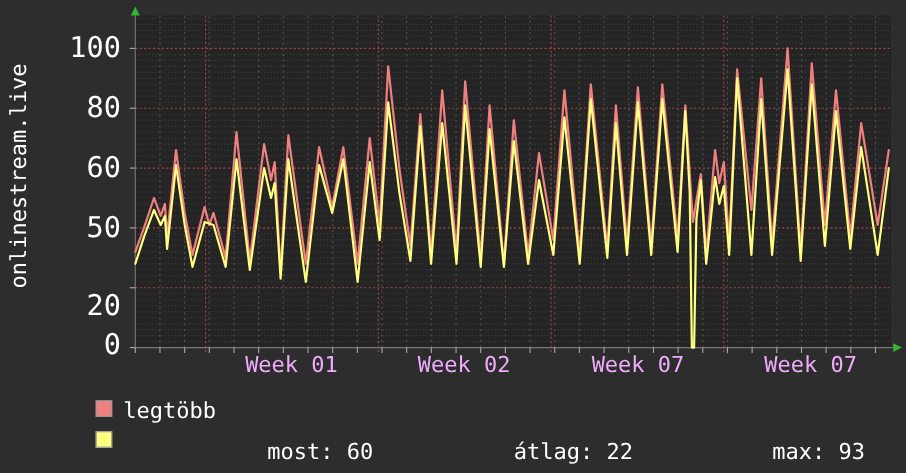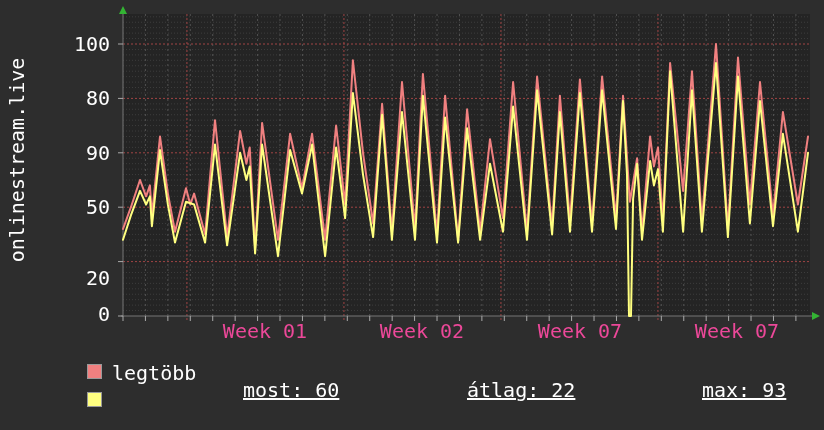--- a/index.html
+++ b/index.html
@@ -9,35 +9,35 @@
     font-family:"DejaVu Sans Mono","Liberation Mono",monospace;
   }
   svg{position:absolute;left:0;top:0;}
   .vtitle{
     position:absolute;left:17px;top:160px;
     transform:translate(-50%,-50%) rotate(-90deg);
     white-space:nowrap;font-size:20px;letter-spacing:0px;color:#ffffff;
   }
   .ylab{
     position:absolute;left:34px;width:76px;text-align:right;
-    font-size:20px;line-height:24px;color:#ffffff;
+    font-size:26px;line-height:24px;color:#ffffff;
   }
   .xlab{
     position:absolute;top:319px;width:124px;text-align:center;
-    font-size:20px;line-height:24px;color:#ec4899;
+    font-size:20px;line-height:24px;color:#f0abfc;
   }
   .swatch{
     position:absolute;left:87px;width:15px;height:15px;box-sizing:border-box;
     border:1px solid #9a9a9a;
   }
   .lglabel{
     position:absolute;left:112px;font-size:20px;line-height:24px;color:#ffffff;
   }
   .stat{
-    position:absolute;top:378px;font-size:20px;line-height:24px;color:#ffffff;white-space:pre;text-decoration:underline;
+    position:absolute;top:398px;font-size:20px;line-height:24px;color:#ffffff;white-space:pre;
   }
 </style>
 </head>
 <body>
 
 <div class="stage">
   <svg id="chart" width="824" height="430">
       <rect x="123" y="14" width="687" height="302" fill="#242424"></rect>
       <line x1="123" y1="310.56" x2="810" y2="310.56" stroke="#3d3d3d" stroke-width="1" stroke-dasharray="1,2"></line>
       <line x1="123" y1="305.12" x2="810" y2="305.12" stroke="#3d3d3d" stroke-width="1" stroke-dasharray="1,2"></line>
@@ -170,21 +170,21 @@
       <polygon points="119,14 127,14 123,6" fill="#33b433"></polygon>
       <polygon points="812,312 812,320 820,316" fill="#33b433"></polygon>
       <polyline points="123.0,229.0 130.9,207.2 140.0,180.0 146.1,196.3 149.9,185.4 151.9,215.4 160.0,136.5 167.9,193.6 175.0,231.7 186.0,188.2 190.3,204.5 194.1,193.6 205.1,234.4 215.0,120.2 227.1,237.1 240.1,131.0 246.4,163.7 249.7,147.4 255.1,248.0 262.1,122.9 278.0,239.8 290.1,133.8 302.0,188.2 312.1,133.8 325.1,239.8 336.1,125.6 345.1,204.5 352.9,60.3 363.0,152.8 373.1,223.5 382.1,103.8 391.9,231.7 402.0,82.1 415.0,229.0 422.9,73.9 437.0,234.4 445.1,95.7 458.1,239.8 467.1,109.3 480.1,231.7 490.0,139.2 503.0,218.1 513.1,82.1 527.0,231.7 537.1,76.6 552.1,226.2 559.9,95.7 570.0,220.8 579.9,79.4 592.0,223.5 602.1,76.6 616.0,218.1 623.0,95.7 629.9,201.8 637.1,158.2 642.0,231.7 650.1,136.5 653.9,166.4 658.0,147.4 662.9,220.8 670.1,63.0 683.1,190.9 692.0,71.2 701.9,220.8 716.0,44.0 727.9,229.0 738.0,57.6 749.9,204.5 760.0,82.1 773.0,215.4 782.9,112.0 797.9,204.5 808.0,136.5" fill="none" stroke="#f08080" stroke-width="2" stroke-linejoin="round" stroke-linecap="round"></polyline>
       <polyline points="123.0,239.8 130.9,215.4 140.0,190.9 146.1,204.5 149.9,196.3 151.9,226.2 160.0,150.1 167.9,204.5 175.0,242.6 186.0,201.8 194.1,204.5 205.1,242.6 215.0,144.6 227.1,245.3 240.1,152.8 246.4,180.0 249.7,166.4 255.1,253.4 262.1,144.6 278.0,256.2 290.1,150.1 302.0,193.6 312.1,144.6 325.1,256.2 336.1,147.4 345.1,218.1 352.9,93.0 363.0,174.6 373.1,237.1 382.1,114.7 391.9,239.8 402.0,112.0 415.0,239.8 422.9,95.7 437.0,242.6 445.1,117.4 458.1,242.6 467.1,128.3 480.1,239.8 490.0,163.7 503.0,231.7 513.1,106.6 527.0,239.8 537.1,90.2 552.1,234.4 559.9,112.0 570.0,231.7 579.9,93.0 592.0,231.7 602.1,90.2 616.0,229.0 623.0,101.1 627.0,174.6 629.0,316.0 631.0,316.0 633.1,199.0 637.1,163.7 642.0,239.8 650.1,161.0 653.9,185.4 658.0,169.1 662.9,231.7 670.1,71.2 683.1,231.7 692.0,90.2 701.9,231.7 716.0,63.0 727.9,237.1 738.0,76.6 749.9,223.5 760.0,101.1 773.0,226.2 782.9,133.8 797.9,231.7 808.0,152.8" fill="none" stroke="#ffff80" stroke-width="2" stroke-linejoin="round" stroke-linecap="round"></polyline>
     </svg>
 
   <div class="vtitle">onlinestream.live</div>
 
   <div class="ylab" style="top:32px">100</div>
   <div class="ylab" style="top:86px">80</div>
-  <div class="ylab" style="top:141px">90</div>
+  <div class="ylab" style="top:141px">60</div>
   <div class="ylab" style="top:195px">50</div>
   <div class="ylab" style="top:266px">20</div>
   <div class="ylab" style="top:302px">0</div>
 
   <div class="xlab" style="left:203px">Week 01</div>
   <div class="xlab" style="left:360px">Week 02</div>
   <div class="xlab" style="left:518px">Week 07</div>
   <div class="xlab" style="left:675px">Week 07</div>
 
   <div class="swatch" style="top:364px;background:#f08080"></div>

